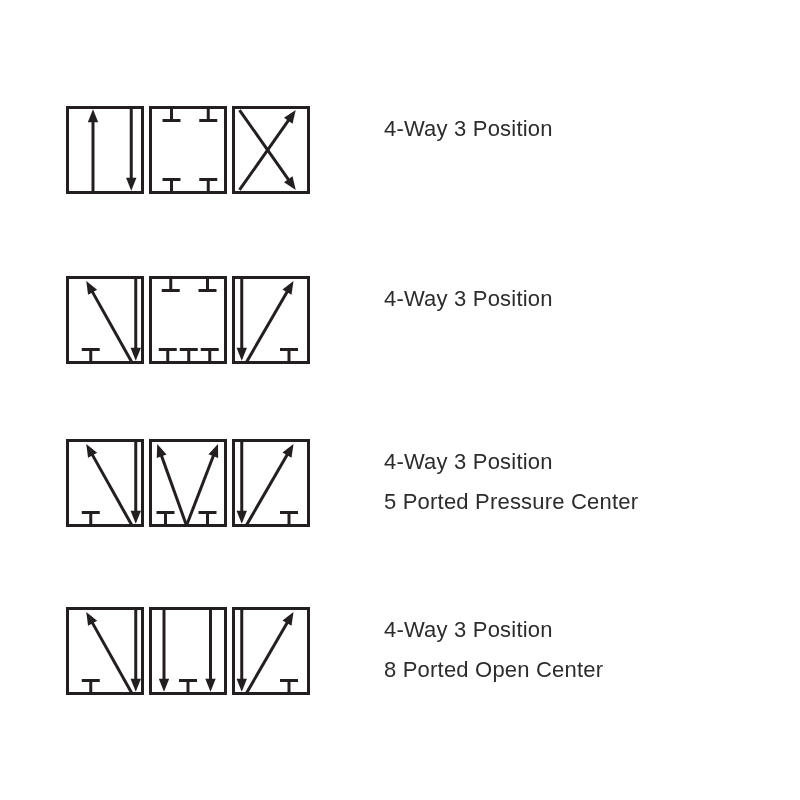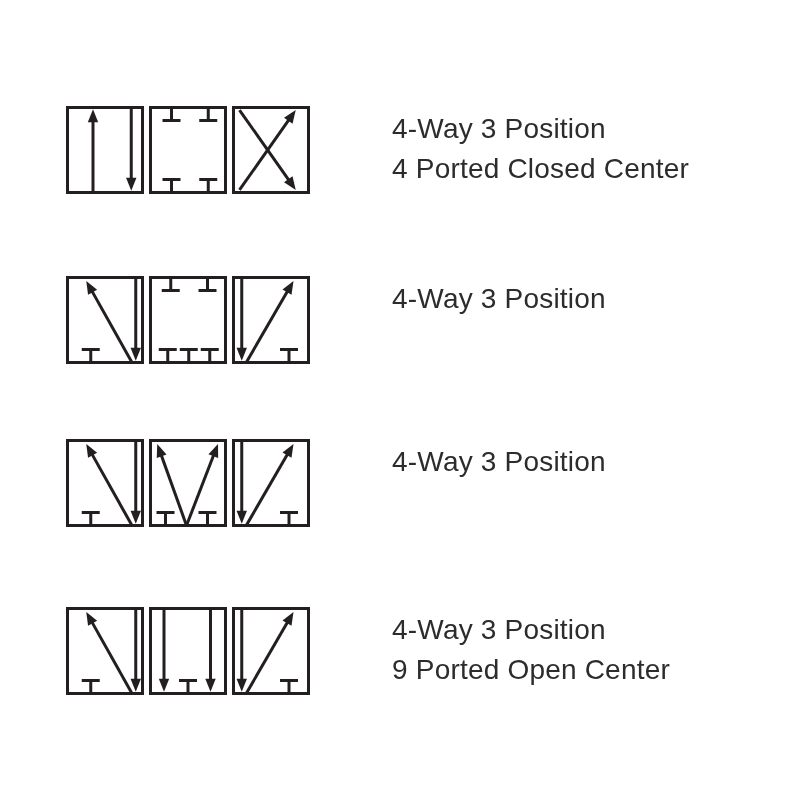--- a/index.html
+++ b/index.html
@@ -7,22 +7,22 @@
     width: 800px; height: 800px;
     background: #ffffff;
     position: relative;
     font-family: "Liberation Sans", sans-serif;
     overflow: hidden;
   }
   .page { position: absolute; inset: 0; background: #ffffff; }
   .row { position: absolute; left: 0; width: 800px; height: 88px; }
   .valve-svg { position: absolute; left: 66px; top: 0; }
   .label {
-    position: absolute; left: 392px; top: 3px;
-    font-size: 28px; line-height: 40px;
+    position: absolute; left: 384px; top: 3px;
+    font-size: 22px; line-height: 40px;
     letter-spacing: 0.2px;
     white-space: nowrap;
   }
 </style>
 </head>
 <body style="background: rgb(255, 255, 255);">
 
 <div class="page">
 
   <div class="row" style="top:106px">
@@ -42,21 +42,20 @@
         <line x1="142.25" y1="73.5" x2="142.25" y2="86.5" stroke="#231f20" stroke-width="3"></line>
         <line x1="133.25" y1="73.5" x2="151.25" y2="73.5" stroke="#231f20" stroke-width="3"></line>
         <rect x="167.5" y="1.5" width="75" height="85" fill="none" stroke="#231f20" stroke-width="3"></rect>
         <line x1="173.5" y1="83.95" x2="225.63404408419396" y2="9.896486714184952" stroke="#231f20" stroke-width="3"></line>
         <polygon points="229.75,4.05 226.5184341270326,17.673398328195226 218.01445345185448,11.686553359750057" fill="#231f20"></polygon>
         <line x1="173.5" y1="4.05" x2="225.63404408419396" y2="78.10351328581505" stroke="#231f20" stroke-width="3"></line>
         <polygon points="229.75,83.95 218.01445345185448,76.31344664024994 226.5184341270326,70.32660167180478" fill="#231f20"></polygon>
       </svg>
     <div class="label" style="color: rgb(45, 43, 43);">
       <div>4-Way 3 Position</div>
-      <div>4 Ported Closed Center</div>
     </div>
   </div>
 
   <div class="row" style="top:276px">
     <svg class="valve-svg" width="244" height="88" viewBox="0 0 244 88">
         <rect x="1.5" y="1.5" width="75" height="85" fill="none" stroke="#231f20" stroke-width="3"></rect>
         <line x1="24.75" y1="73.5" x2="24.75" y2="86.5" stroke="#231f20" stroke-width="3"></line>
         <line x1="15.75" y1="73.5" x2="33.75" y2="73.5" stroke="#231f20" stroke-width="3"></line>
         <line x1="66" y1="86.5" x2="23.746655544909007" y2="11.136657758788525" stroke="#231f20" stroke-width="3"></line>
         <polygon points="20.25,4.9 31.14330663349894,13.696355528772585 22.07180443889745,18.782399957731144" fill="#231f20"></polygon>
@@ -107,20 +106,21 @@
         <rect x="167.5" y="1.5" width="75" height="85" fill="none" stroke="#231f20" stroke-width="3"></rect>
         <line x1="175.75" y1="1.5" x2="175.75" y2="77.64999999999999" stroke="#231f20" stroke-width="3"></line>
         <polygon points="175.75,84.8 170.55,71.8 180.95,71.8" fill="#231f20"></polygon>
         <line x1="180.25" y1="86.5" x2="223.91714231636684" y2="11.08753834887759" stroke="#231f20" stroke-width="3"></line>
         <polygon points="227.5,4.9 225.48574119257793,18.755784404237918 216.48568541239237,13.544355046226041" fill="#231f20"></polygon>
         <line x1="223" y1="73.5" x2="223" y2="86.5" stroke="#231f20" stroke-width="3"></line>
         <line x1="214" y1="73.5" x2="232" y2="73.5" stroke="#231f20" stroke-width="3"></line>
       </svg>
     <div class="label" style="color: rgb(45, 43, 43);">
       <div>4-Way 3 Position</div>
+      <div>5 Ported Pressure Center</div>
     </div>
   </div>
 
   <div class="row" style="top:607px">
     <svg class="valve-svg" width="244" height="88" viewBox="0 0 244 88">
         <rect x="1.5" y="1.5" width="75" height="85" fill="none" stroke="#231f20" stroke-width="3"></rect>
         <line x1="24.75" y1="73.5" x2="24.75" y2="86.5" stroke="#231f20" stroke-width="3"></line>
         <line x1="15.75" y1="73.5" x2="33.75" y2="73.5" stroke="#231f20" stroke-width="3"></line>
         <line x1="66" y1="86.5" x2="23.746655544909007" y2="11.136657758788525" stroke="#231f20" stroke-width="3"></line>
         <polygon points="20.25,4.9 31.14330663349894,13.696355528772585 22.07180443889745,18.782399957731144" fill="#231f20"></polygon>
@@ -136,17 +136,17 @@
         <rect x="167.5" y="1.5" width="75" height="85" fill="none" stroke="#231f20" stroke-width="3"></rect>
         <line x1="175.75" y1="1.5" x2="175.75" y2="77.64999999999999" stroke="#231f20" stroke-width="3"></line>
         <polygon points="175.75,84.8 170.55,71.8 180.95,71.8" fill="#231f20"></polygon>
         <line x1="180.25" y1="86.5" x2="223.91714231636684" y2="11.08753834887759" stroke="#231f20" stroke-width="3"></line>
         <polygon points="227.5,4.9 225.48574119257793,18.755784404237918 216.48568541239237,13.544355046226041" fill="#231f20"></polygon>
         <line x1="223" y1="73.5" x2="223" y2="86.5" stroke="#231f20" stroke-width="3"></line>
         <line x1="214" y1="73.5" x2="232" y2="73.5" stroke="#231f20" stroke-width="3"></line>
       </svg>
     <div class="label" style="color: rgb(45, 43, 43);">
       <div>4-Way 3 Position</div>
-      <div>9 Ported Open Center</div>
+      <div>8 Ported Open Center</div>
     </div>
   </div>
 
 </div>
 
 </body></html>

